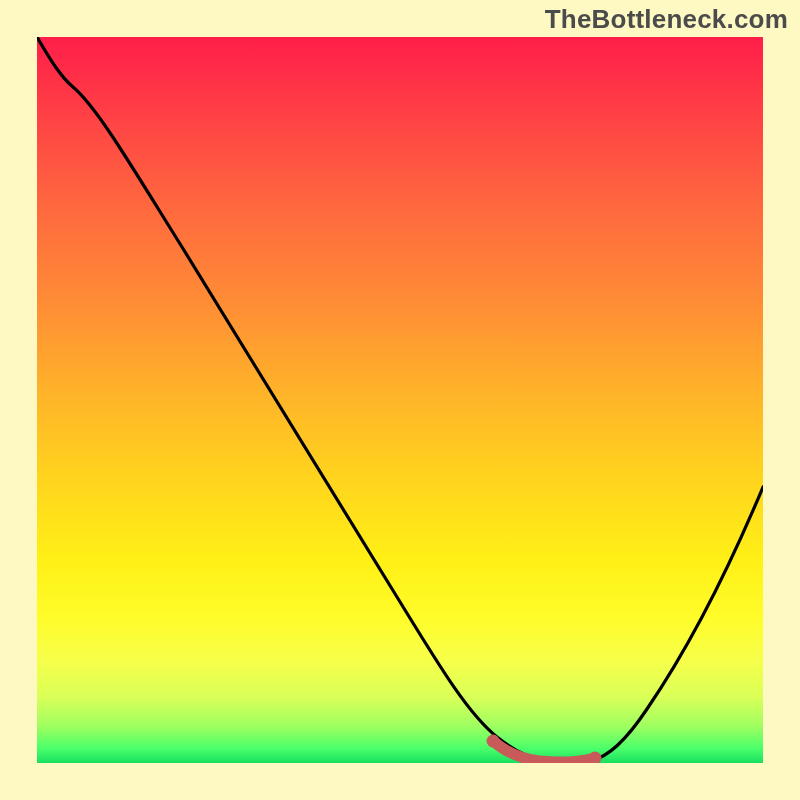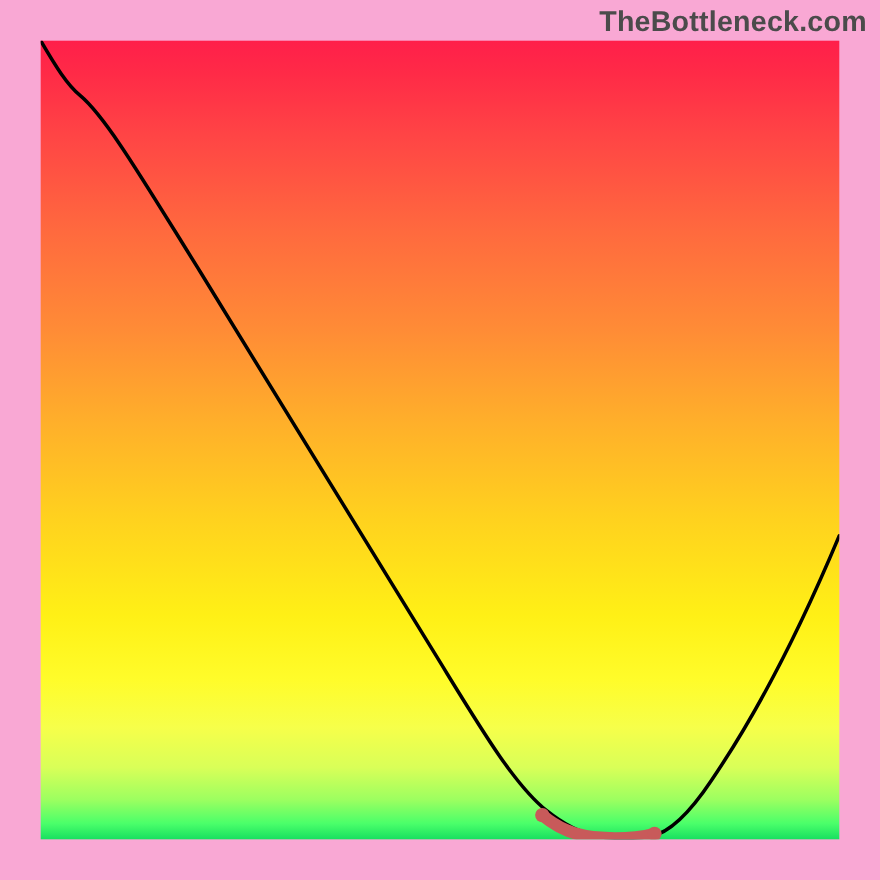--- a/index.html
+++ b/index.html
@@ -8,21 +8,21 @@
     width: 800px;
     height: 800px;
     background: #000;
     font-family: Arial, Helvetica, sans-serif;
     overflow: hidden;
   }
   .frame {
     position: relative;
     width: 800px;
     height: 800px;
-    background: #f9a8d4;
+    background: #fef9c3;
   }
   .watermark {
     position: absolute;
     top: 4px;
     right: 12px;
     color: #4b4b4b;
     font-size: 26px;
     font-weight: 600;
     letter-spacing: 0.2px;
     user-select: none;

